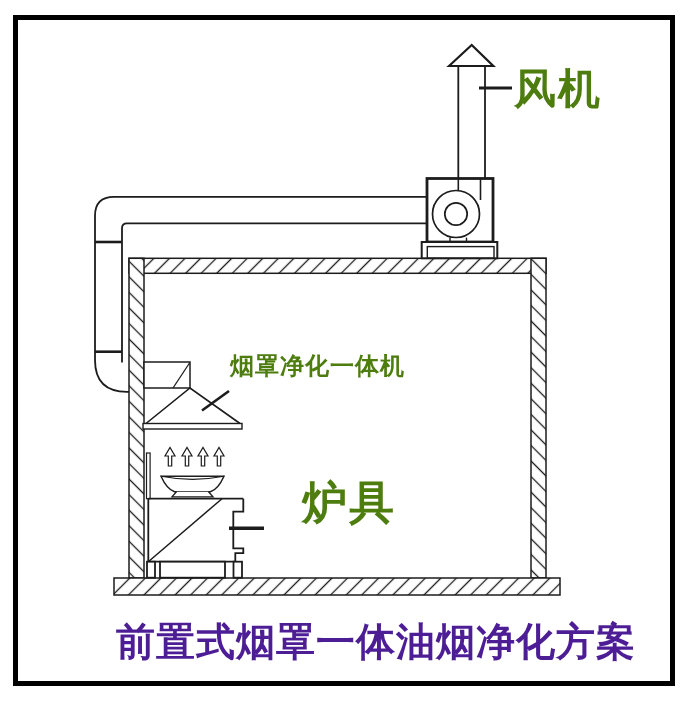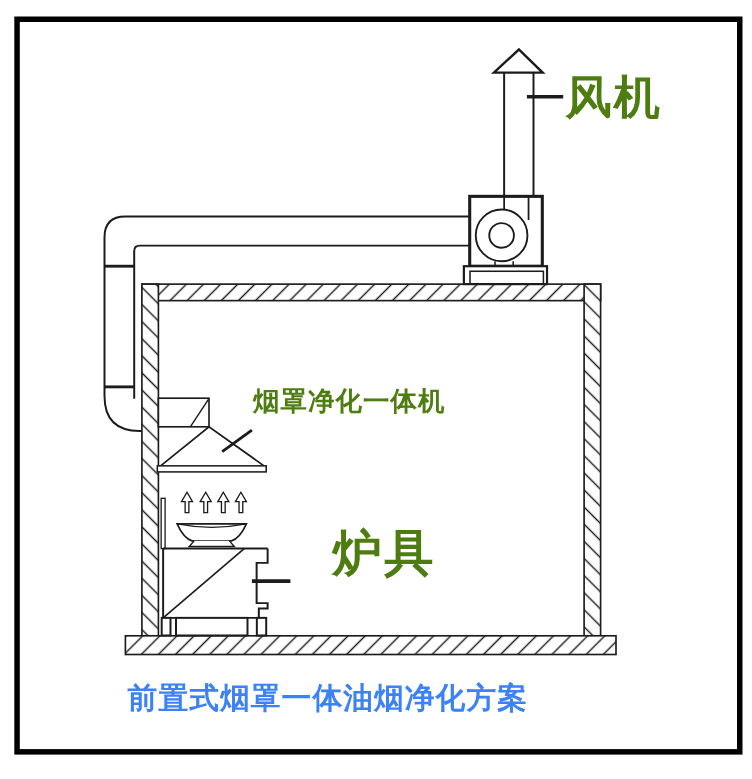--- a/index.html
+++ b/index.html
@@ -8,22 +8,22 @@
   .frame{position:absolute;left:13px;top:15px;width:652px;height:661px;
          border:5px solid #000;background:transparent;}
   .diagram-svg{position:absolute;left:0;top:0;width:684px;height:708px;}
   .lbl{position:absolute;color:#4d7c0f;line-height:1;white-space:nowrap;}
   .lbl-fan{left:514px;top:68px;font-weight:bold;font-size:42px;letter-spacing:2px;
            font-family:"Liberation Sans",sans-serif;}
   .lbl-stove{left:266px;top:480px;font-weight:bold;font-size:45px;letter-spacing:2px;
            font-family:Liberation Sans, sans-serif;margin-left:36px;}
   .lbl-hood{left:230px;top:354px;font-weight:bold;font-size:24px;letter-spacing:1px;
            font-family:"Liberation Serif",serif;}
-  .caption{position:absolute;left:116px;top:622px;color:#3b82f6;line-height:1;white-space:nowrap;
-           font-weight:bold;font-size:27px;letter-spacing:1px;
+  .caption{position:absolute;left:116px;top:622px;color:#4c1d95;line-height:1;white-space:nowrap;
+           font-weight:bold;font-size:39px;letter-spacing:1px;
            font-family:"Liberation Serif",serif;}
 </style>
 </head>
 <body>
 
 <div class="stage">
 
   <div class="frame"></div>
 
   <svg class="diagram-svg" viewBox="0 0 684 708" xmlns="http://www.w3.org/2000/svg">

